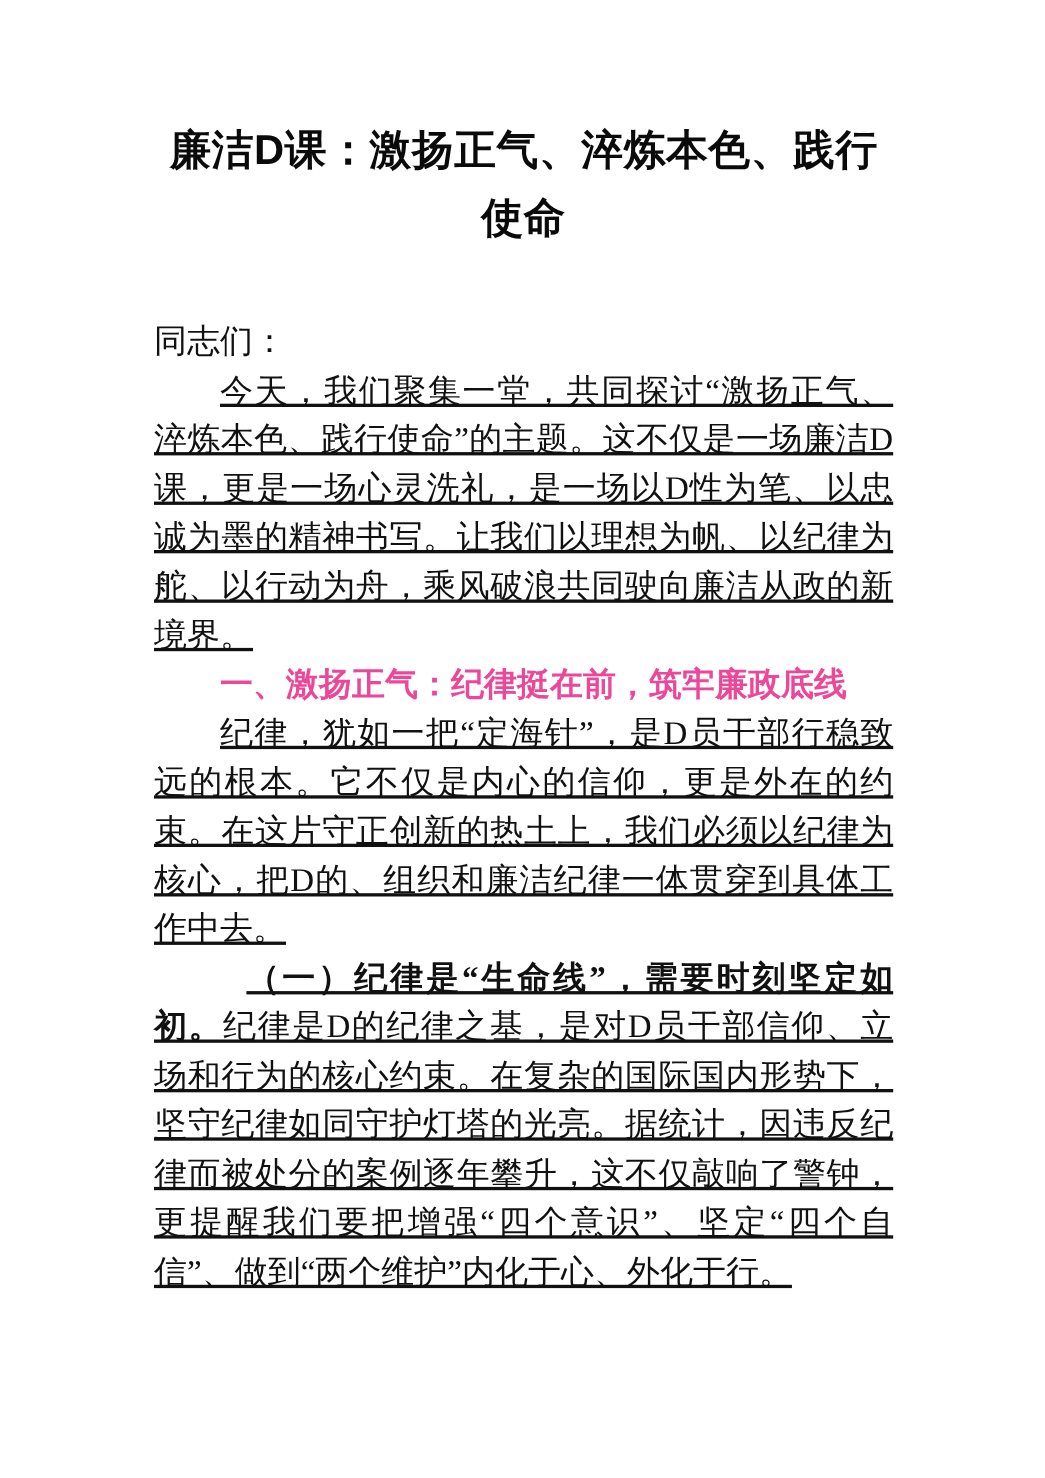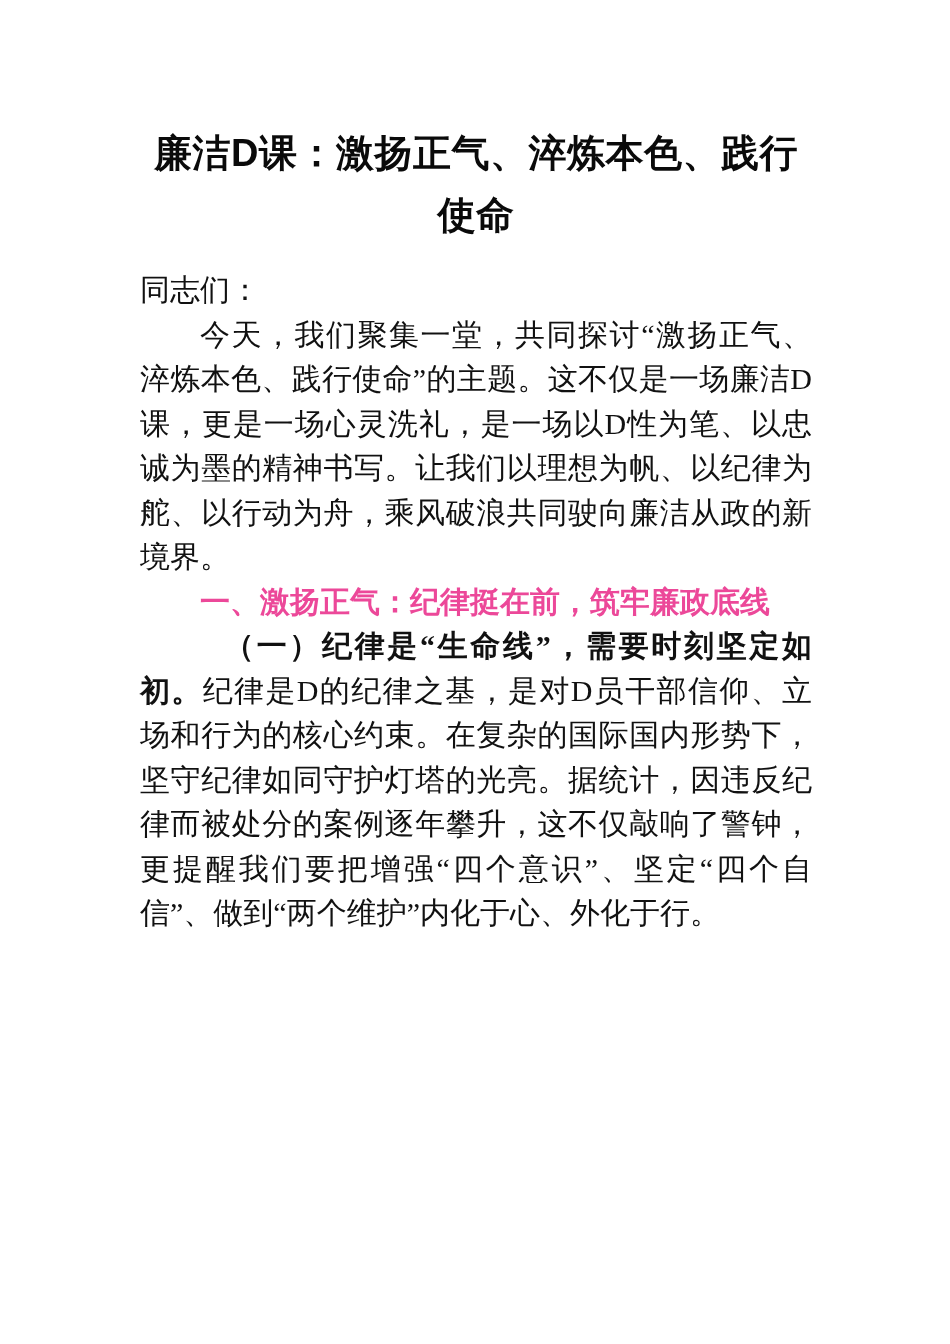--- a/index.html
+++ b/index.html
@@ -21,21 +21,21 @@
     height: 1344px;
     background: #ffffff;
     box-sizing: border-box;
     padding: 0;
     overflow: hidden;
   }
 
   .content {
     position: absolute;
     left: 140px;
-    top: 16px;
+    top: 0;
     width: 672px;
   }
 
   
   .doc-title {
     font-family: "Liberation Sans", "DejaVu Sans", sans-serif;
     font-weight: bold;
     font-size: 38px;
     line-height: 62px;
     text-align: center;
@@ -53,25 +53,26 @@
     line-height: 44.5px;
     text-align: justify;
     text-justify: inter-ideograph;
     margin: 0;
     letter-spacing: 0px;
     color: #111111;
   }
 
   .para.salutation {
     text-indent: 0;
-    margin-top: 22px;
+    margin-top: 59px;
   }
 
   .para.indent {
     text-indent: 60px;
+    text-decoration: underline;
   }
 
   
   .section-heading {
     font-family: "Liberation Sans", "DejaVu Sans", sans-serif;
     font-weight: bold;
     font-size: 30px;
     line-height: 44.5px;
     text-indent: 60px;
     margin: 0;
@@ -91,18 +92,19 @@
   <div class="content">
 
     <h1 class="doc-title">廉洁D课：激扬正气、淬炼本色、践行使命</h1>
 
     <p class="para salutation">同志们：</p>
 
     <p class="para indent">今天，我们聚集一堂，共同探讨“激扬正气、淬炼本色、践行使命”的主题。这不仅是一场廉洁D课，更是一场心灵洗礼，是一场以D性为笔、以忠诚为墨的精神书写。让我们以理想为帆、以纪律为舵、以行动为舟，乘风破浪共同驶向廉洁从政的新境界。</p>
 
     <p class="section-heading">一、激扬正气：纪律挺在前，筑牢廉政底线</p>
 
+    <p class="para indent">纪律，犹如一把“定海针”，是D员干部行稳致远的根本。它不仅是内心的信仰，更是外在的约束。在这片守正创新的热土上，我们必须以纪律为核心，把D的、组织和廉洁纪律一体贯穿到具体工作中去。</p>
 
     <p class="para indent"><span class="lead-in">（一）纪律是“生命线”，需要时刻坚定如初。</span><span>纪律是D的纪律之基，是对D员干部信仰、立场和行为的核心约束。在复杂的国际国内形势下，坚守纪律如同守护灯塔的光亮。据统计，因违反纪律而被处分的案例逐年攀升，这不仅敲响了警钟，更提醒我们要把增强“四个意识”、坚定“四个自信”、做到“两个维护”内化于心、外化于行。</span></p>
 
 
   </div>
 </div>
 
 </body></html>

